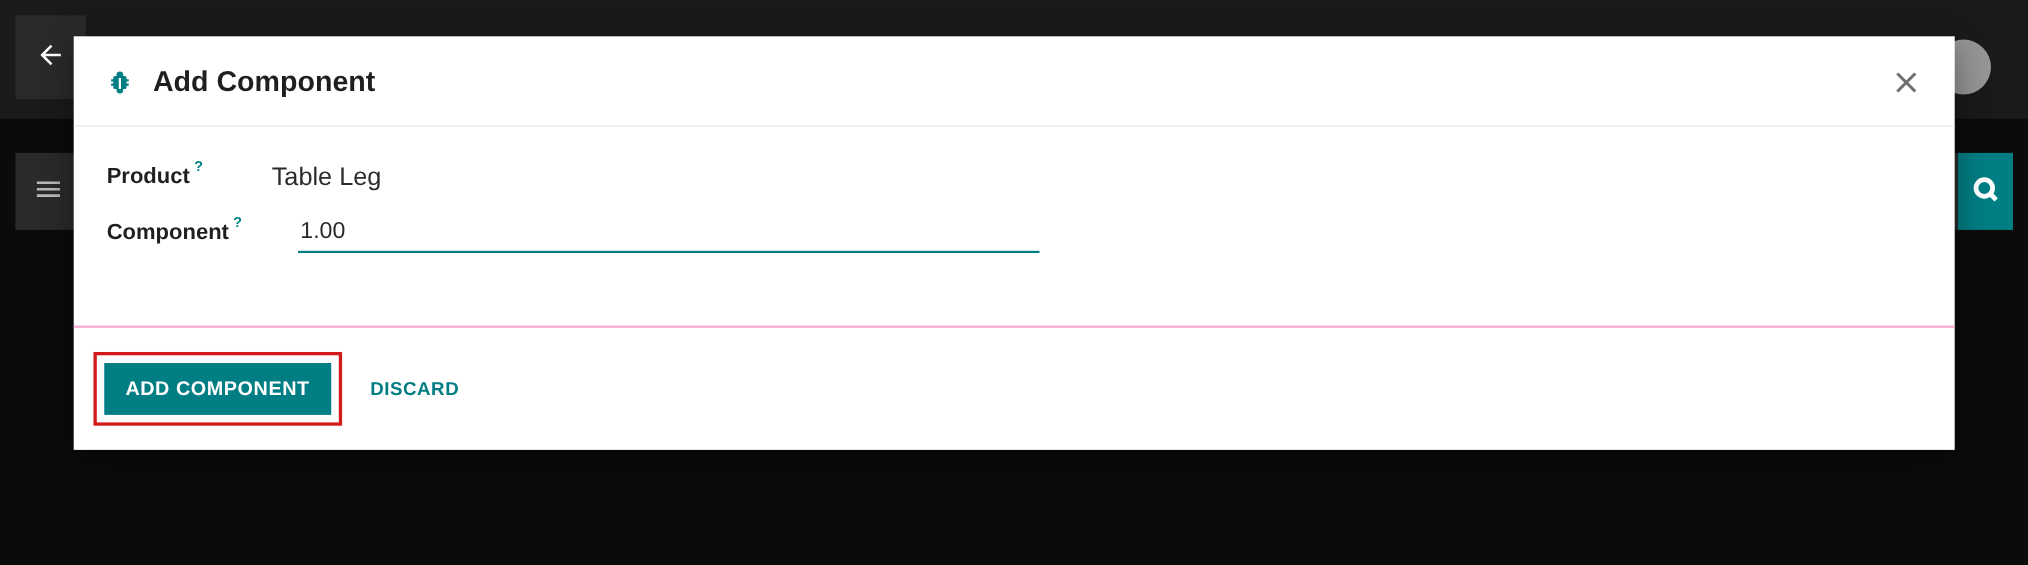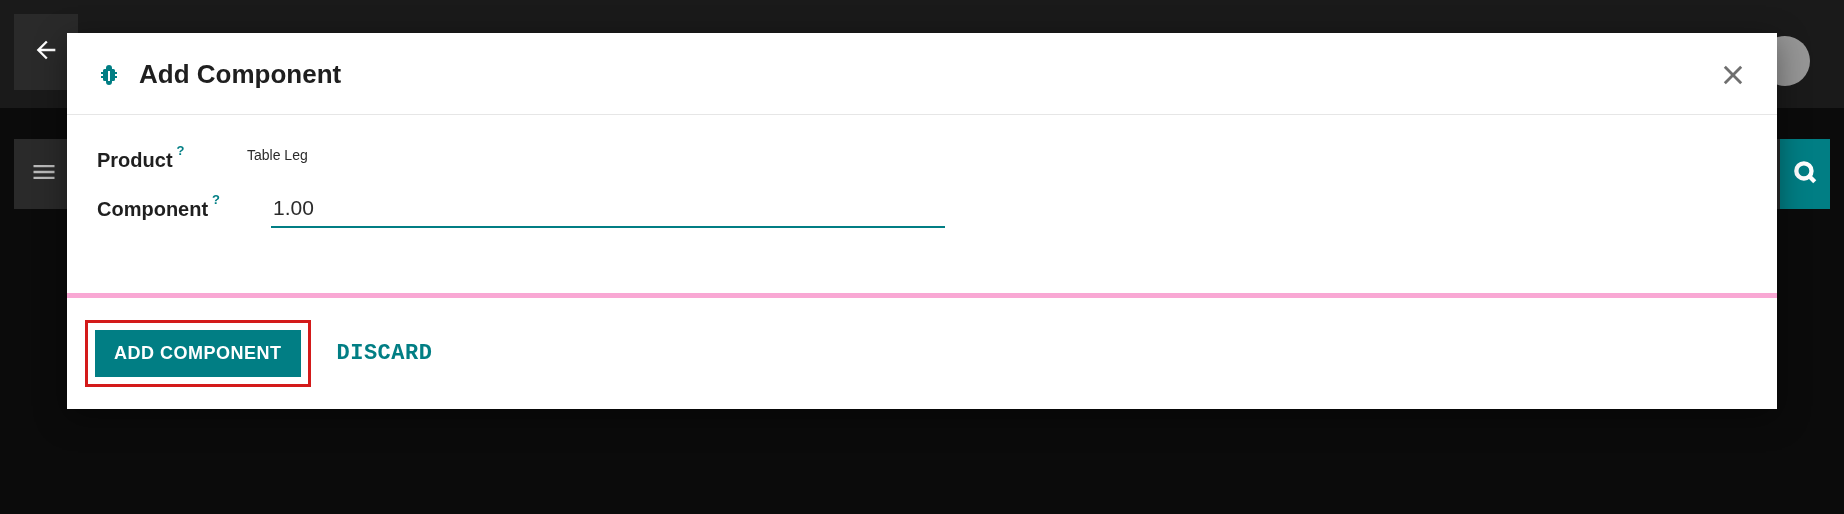--- a/index.html
+++ b/index.html
@@ -101,21 +101,21 @@
     flex: 0 0 auto;
     color: #6f6f6f;
     width: 28px; height: 28px;
     cursor: pointer;
   }
   .close-btn svg { width: 100%; height: 100%; stroke: currentColor; stroke-width: 2.4; fill: none; }
 
   .modal-body {
     flex: 1 1 auto;
     padding: 30px 30px 20px 30px;
-    border-bottom: 5px solid #f9a8d4;
+    border-bottom: 2px solid #f9a8d4;
   }
 
   .field-row {
     display: flex;
     align-items: flex-start;
     margin-bottom: 22px;
   }
   .field-label-wrap {
     width: 150px;
     flex: 0 0 auto;
@@ -130,21 +130,21 @@
   }
   .help-q {
     font-size: 13px;
     font-weight: 600;
     color: #017e84;
     margin-left: 4px;
     transform: translateY(-6px);
     cursor: help;
   }
   .field-value-static {
-    font-size: 14px;
+    font-size: 23px;
     color: #2b2b2b;
     padding-top: 2px;
   }
   .field-input {
     font-family: inherit;
     font-size: 21px;
     color: #2b2b2b;
     border: none;
     border-bottom: 2px solid #017e84;
     outline: none;
@@ -174,27 +174,27 @@
     letter-spacing: 0.5px;
     text-transform: uppercase;
     padding: 12px 18px;
     cursor: pointer;
     font-family: inherit;
   }
   .btn-link {
     background: none;
     border: none;
     color: #017e84;
-    font-size: 22px;
+    font-size: 17px;
     font-weight: 600;
     letter-spacing: 0.5px;
     text-transform: uppercase;
     padding: 12px 6px;
     cursor: pointer;
-    font-family: Liberation Mono, monospace;
+    font-family: Liberation Sans, sans-serif;
   }
 </style>
 </head>
 <body>
 
 <div class="bg">
   <div class="bg-strip-top"></div>
   <div class="bg-back-btn">
     <span>
       <svg viewBox="0 0 24 24">

